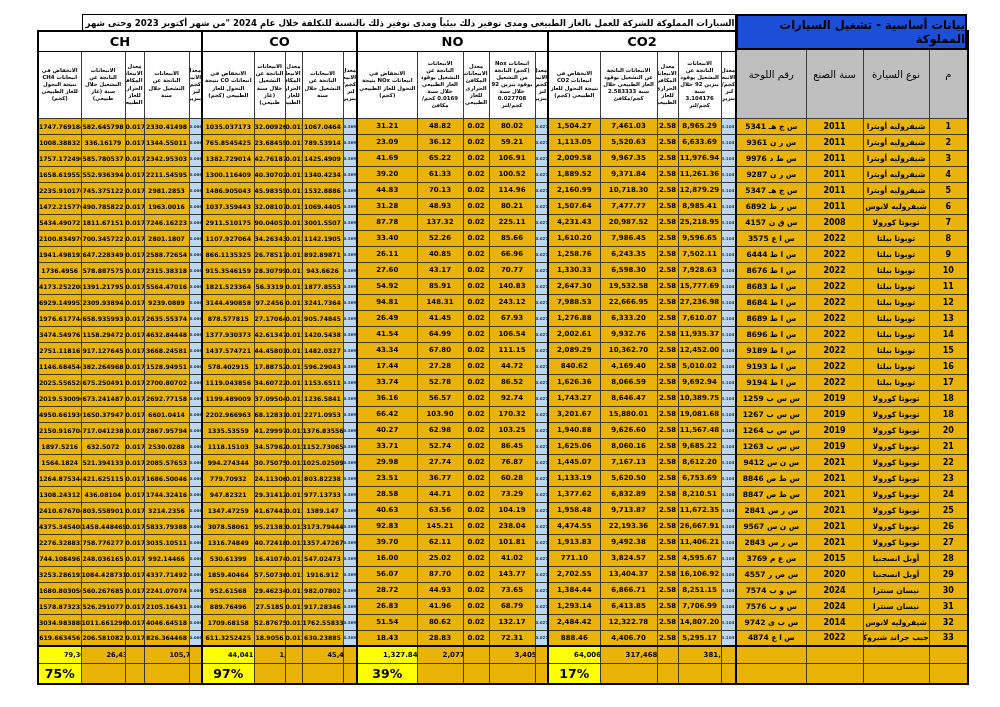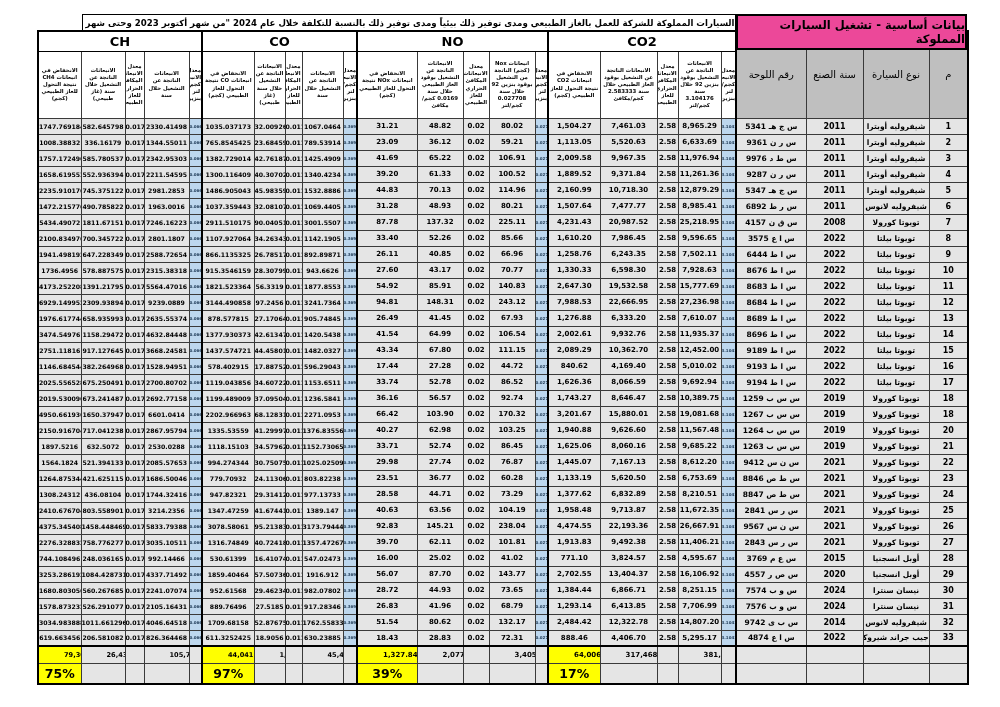--- a/index.html
+++ b/index.html
@@ -8,29 +8,29 @@
   #page { position:relative; width:1000px; height:707px; background:#fff; overflow:hidden; }
 
   #main-title {
     position:absolute; left:82px; top:14px; width:654px; height:17px;
     border:1.5px solid #000; background:#fff; z-index:2;
     display:flex; align-items:center; justify-content:center;
     direction:rtl; font-weight:bold; font-size:8.6px; white-space:nowrap; overflow:hidden;
   }
   #right-title {
     position:absolute; left:736px; top:14px; width:231px; height:36px;
-    border:2px solid #000; background:#ec4899; z-index:3;
+    border:2px solid #000; background:#1d4ed8; z-index:3;
     display:flex; align-items:center; justify-content:center;
     direction:rtl; font-weight:bold; font-size:11.5px;
   }
 
   table#emissions {
     position:absolute; left:37px; top:30px; width:930px;
     border-collapse:collapse; table-layout:fixed; border:2px solid #000;
-    background:#e5e5e5;
+    background:#eab308;
   }
   th, td {
     border:1px solid #3a3a3a; padding:0; text-align:center;
     overflow:hidden; white-space:nowrap; vertical-align:middle;
   }
   th.glabel { height:20px; font-size:13px; font-weight:bold; border-bottom:1.5px solid #000; background:#fff; }
   th.subh   { height:67px; font-size:5.4px; font-weight:bold; white-space:normal; line-height:1.3; padding:1px; direction:rtl; background:#fff; }
   th.carh   { background:#bfbfbf; font-size:10px; font-weight:normal; direction:rtl; }
 
   td { height:16px; font-weight:bold; color:#000; }

